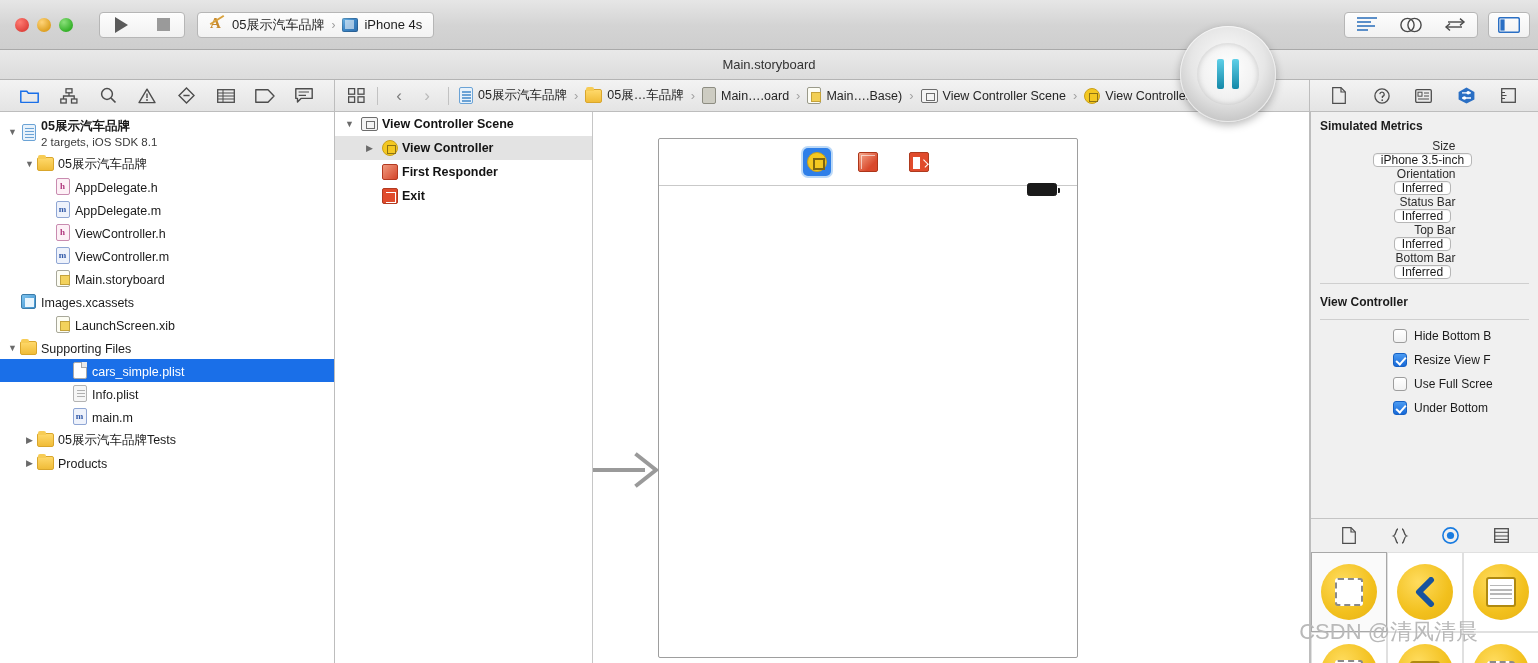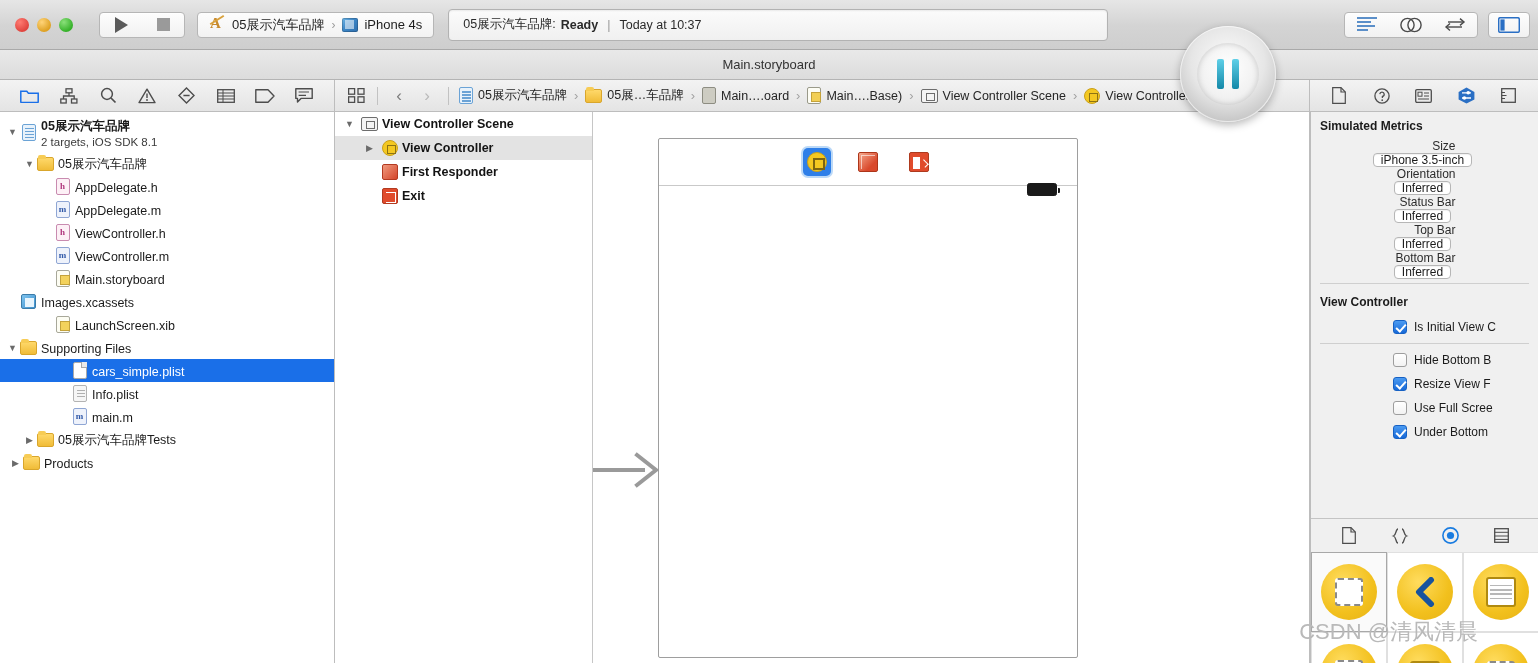--- a/index.html
+++ b/index.html
@@ -315,26 +315,20 @@
     </div>
 
     <div class="scheme">
       <span class="xcode-icon"></span>
       <span class="scheme-txt">05展示汽车品牌</span>
       <span class="chev-sep">›</span>
       <span class="sim-icon"></span>
       <span class="scheme-txt">iPhone 4s</span>
     </div>
 
-    <div class="status-bar">
-      <span class="status-txt">05展示汽车品牌:</span>
-      <span class="status-txt" style="font-weight:700;margin-left:5px">Ready</span>
-      <span class="status-txt status-sep">|</span>
-      <span class="status-txt">Today at 10:37</span>
-    </div>
 
     <div class="right-tools">
       <div class="tb-group ed-group">
         <div class="ed-btn">
           <svg width="20" height="15" viewBox="0 0 20 15">
             <rect x="0" y="0" width="20" height="2" fill="#5b8fc9"></rect>
             <rect x="0" y="4" width="14" height="2" fill="#5b8fc9"></rect>
             <rect x="0" y="8" width="18" height="2" fill="#5b8fc9"></rect>
             <rect x="0" y="12" width="11" height="2" fill="#5b8fc9"></rect>
           </svg>
@@ -609,21 +603,21 @@
           </span>
           <span><span class="nrow-label">main.m</span></span>
         </div>
         <div class="nav-row" style="padding-left: 23px;">
           <span class="disc closed"></span>
           <span class="nrow-icon">
             <span class="ic ic-folder" style="position: relative; display: inline-block;"></span>
           </span>
           <span><span class="nrow-label">05展示汽车品牌Tests</span></span>
         </div>
-        <div class="nav-row" style="padding-left: 9px;">
+        <div class="nav-row" style="padding-left: 23px;">
           <span class="disc closed"></span>
           <span class="nrow-icon">
             <span class="ic ic-folder" style="position: relative; display: inline-block;"></span>
           </span>
           <span><span class="nrow-label">Products</span></span>
         </div>
       </div>
   </div>
 
   <div class="outline">
@@ -704,25 +698,20 @@
           <span class="insp-field">Inferred</span>
         </div>
         <div class="insp-row">
           <span class="insp-lab">Bottom Bar</span>
           <span class="insp-field">Inferred</span>
         </div>
       </div>
     <div class="insp-sep"></div>
     <div class="insp-sec-title">View Controller</div>
     <div id="cb-rows">
-        <div class="cb-row">
-          <span class="cb-lab-slot"></span>
-          <span class="cbx on"></span>
-          <span class="cb-text">Is Initial View C</span>
-        </div>
         <div class="insp-sep"></div>
         <div class="cb-row">
           <span class="cb-lab-slot"></span>
           <span class="cbx"></span>
           <span class="cb-text">Hide Bottom B</span>
         </div>
         <div class="cb-row">
           <span class="cb-lab-slot"></span>
           <span class="cbx on"></span>
           <span class="cb-text">Resize View F</span>

